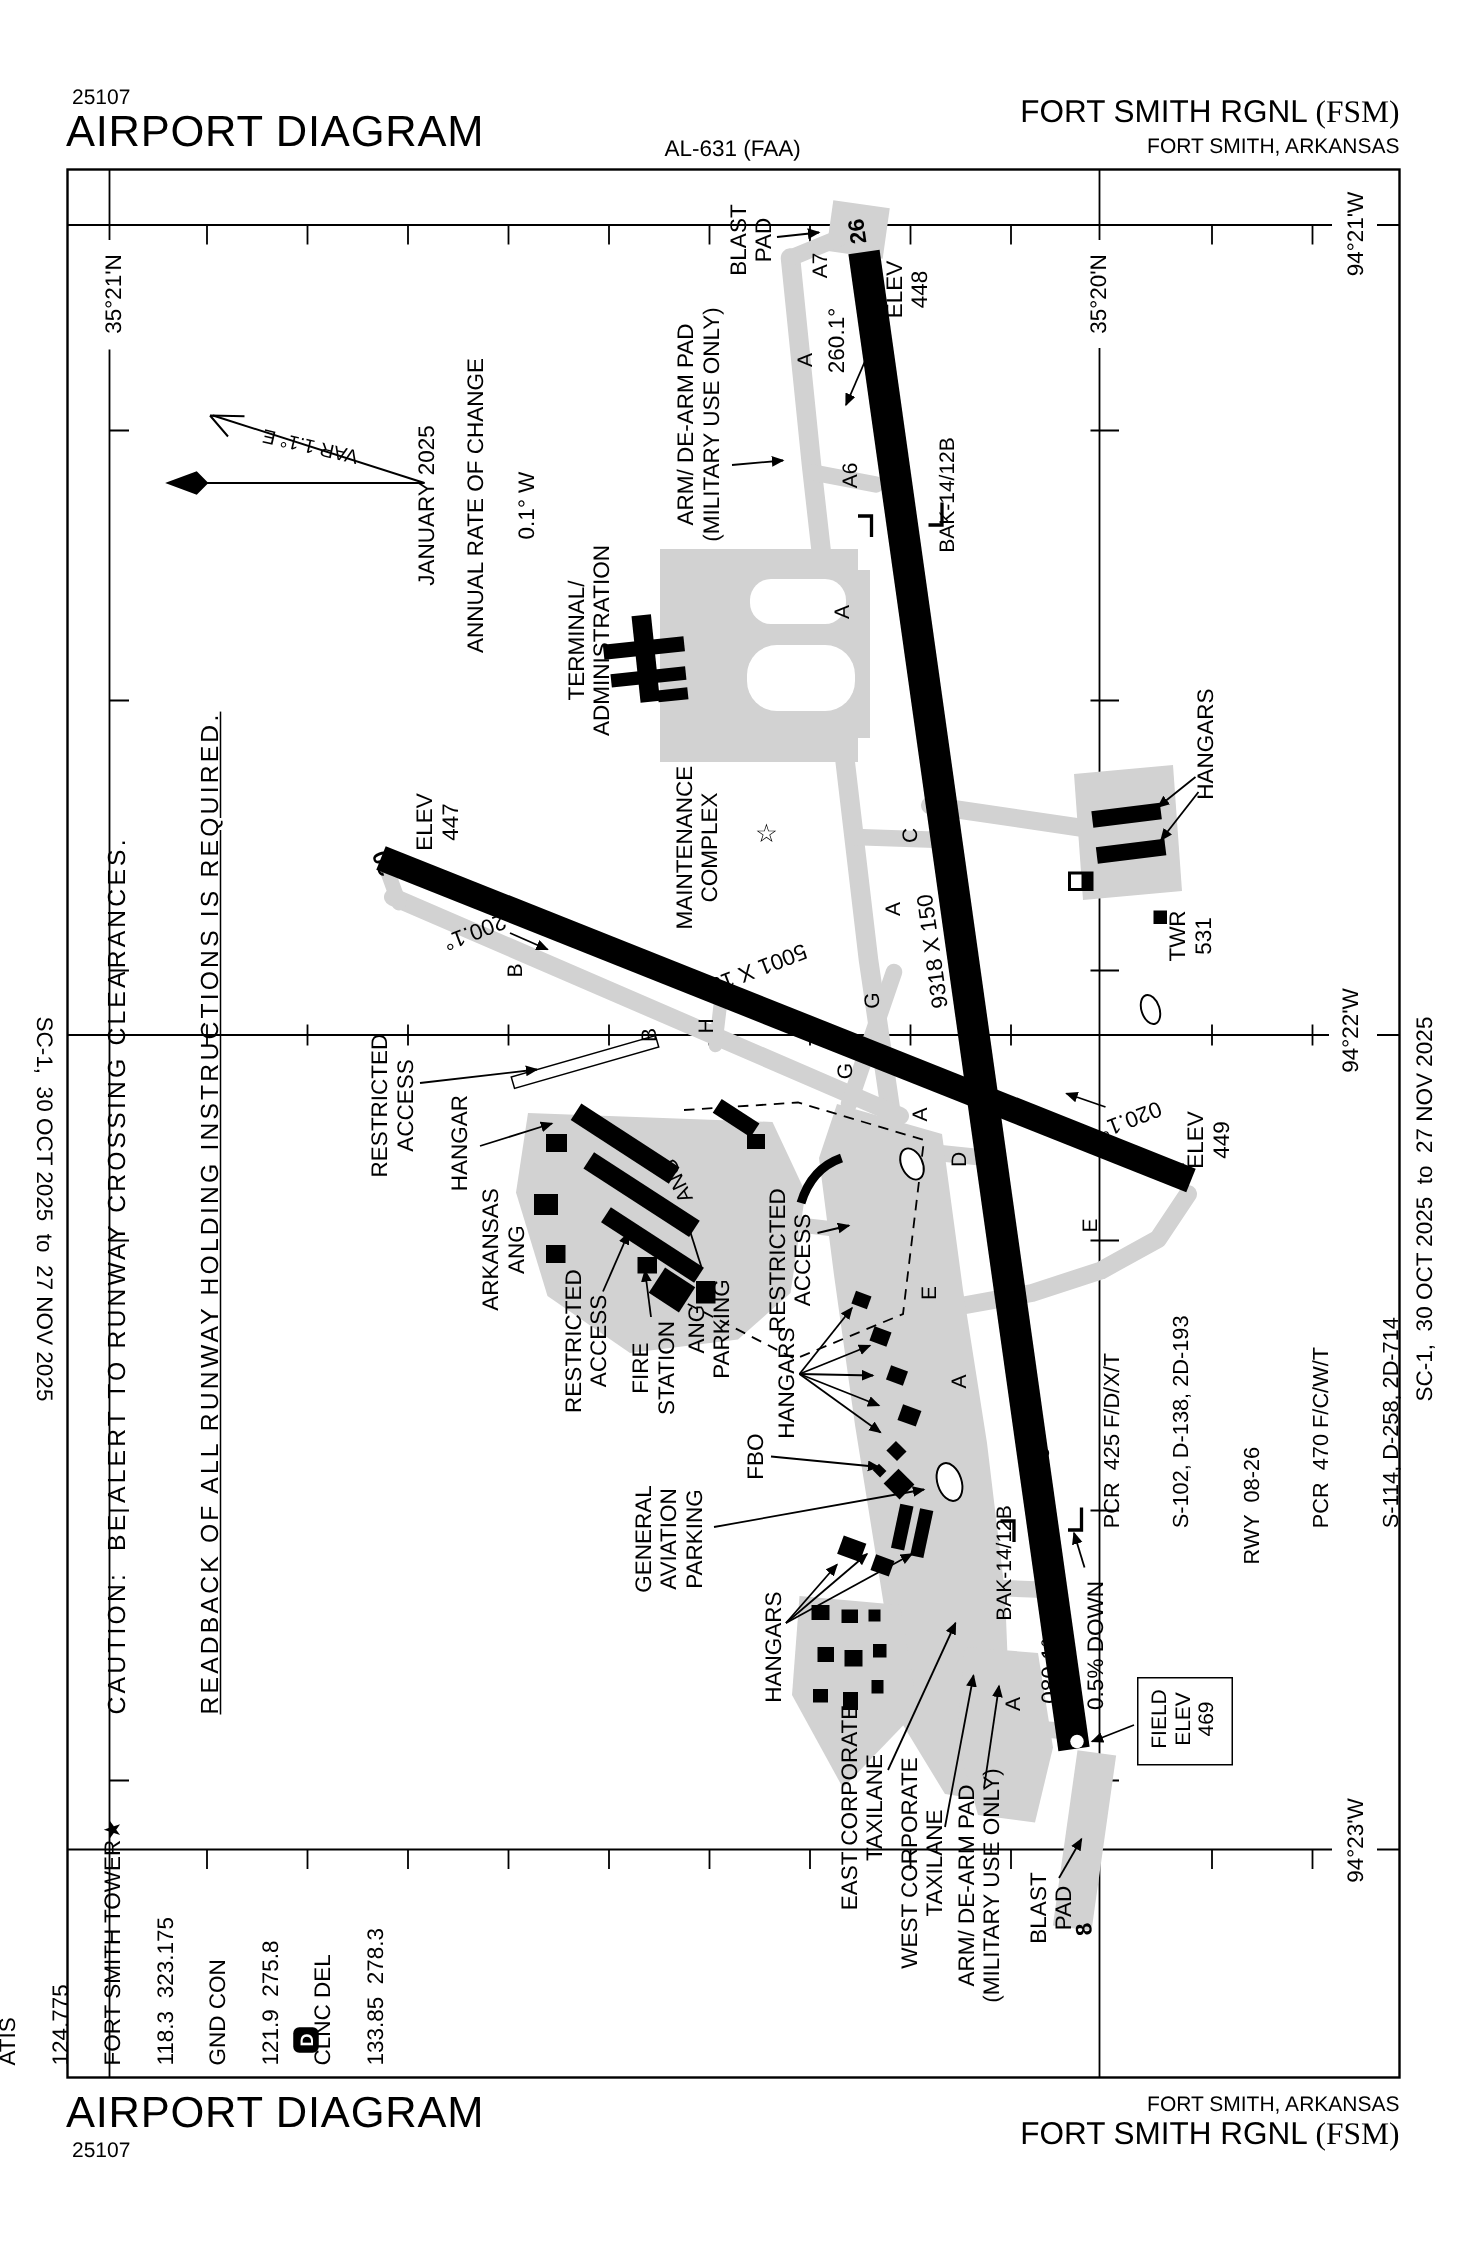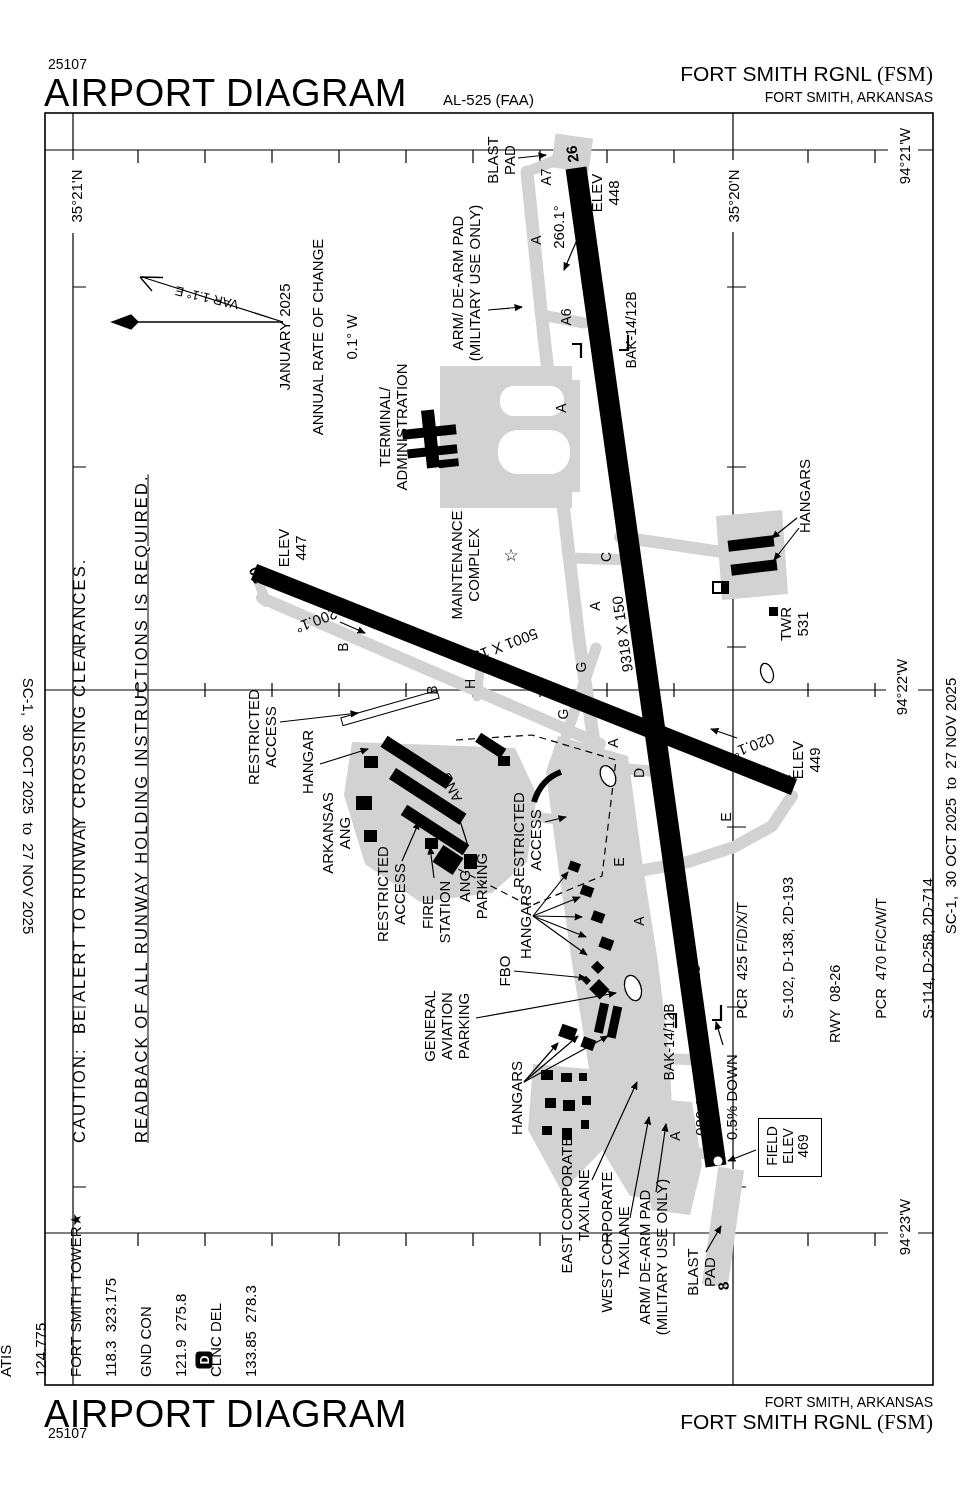--- a/index.html
+++ b/index.html
@@ -7,21 +7,21 @@
          font-family:"Liberation Sans",sans-serif;color:#000;}
   .abs{position:absolute;}
   .lbl{position:absolute;font-size:15px;line-height:1.12;text-align:center;
        white-space:pre-line;transform:translate(-50%,-50%) rotate(-90deg);}
   .h{transform:translate(-50%,-50%);}
   .t14{font-size:14px;}
   .t13{font-size:13px;}
   .rwynum{font-size:15px;font-weight:600;}
   .blockl{text-align:left;white-space:pre;}
   .hdr-code{font-size:14px;}
-  .hdr-title{font-size:38px;letter-spacing:.5px;}
+  .hdr-title{font-size:29px;letter-spacing:.5px;}
   .hdr-al{font-size:15px;}
   .hdr-name{font-size:21px;text-align:right;}
   .hdr-city{font-size:14px;text-align:right;}
   .ident{font-family:"Liberation Serif",serif;}
   .edge{font-size:15px;white-space:pre;}
   .caution{font-size:16.5px;letter-spacing:2.1px;white-space:pre;text-align:left;line-height:1.25;}
   .caution .u{text-decoration:underline;}
   .comms{font-size:15px;line-height:17.5px;text-align:left;}
   .comms div{white-space:pre;}
   .datis{width:17px;height:17px;background:#000;border-radius:4px;color:#fff;
@@ -194,21 +194,21 @@
       <line x1="723" y1="1045" x2="716" y2="1022" marker-end="url(#ah)"></line>
       <line x1="756" y1="1150" x2="728" y2="1161" marker-end="url(#ah)"></line>
       <line x1="797" y1="518" x2="772" y2="538" marker-end="url(#ah)"></line>
       <line x1="799" y1="528" x2="774" y2="560" marker-end="url(#ah)"></line>
       <line x1="737" y1="738" x2="711" y2="729" marker-end="url(#ah)"></line>
     </g>
   </svg>
 
   <div class="abs hdr-code" style="left:48px;top:56px;">25107</div>
   <div class="abs hdr-title" style="left:44px;top:72px;">AIRPORT DIAGRAM</div>
-  <div class="abs hdr-al" style="left:443px;top:91px;">AL-525 (FAA)</div>
+  <div class="abs hdr-al" style="left:443px;top:91px;">AL-631 (FAA)</div>
   <div class="abs hdr-name" style="right:45px;top:62px;"><span>FORT SMITH RGNL </span><span class="ident">(FSM)</span></div>
   <div class="abs hdr-city" style="right:45px;top:89px;">FORT SMITH, ARKANSAS</div>
 
   <div class="abs hdr-title" style="left:44px;top:1393px;">AIRPORT DIAGRAM</div>
   <div class="abs hdr-code" style="left:48px;top:1425px;">25107</div>
   <div class="abs hdr-city" style="right:45px;top:1394px;">FORT SMITH, ARKANSAS</div>
   <div class="abs hdr-name" style="right:45px;top:1410px;"><span>FORT SMITH RGNL </span><span class="ident">(FSM)</span></div>
 
   <div class="lbl edge" style="left:28px;top:806px;transform:translate(-50%,-50%) rotate(90deg);">SC-1,  30 OCT 2025  to  27 NOV 2025</div>
   <div class="lbl edge" style="left:951px;top:806px;">SC-1,  30 OCT 2025  to  27 NOV 2025</div>

